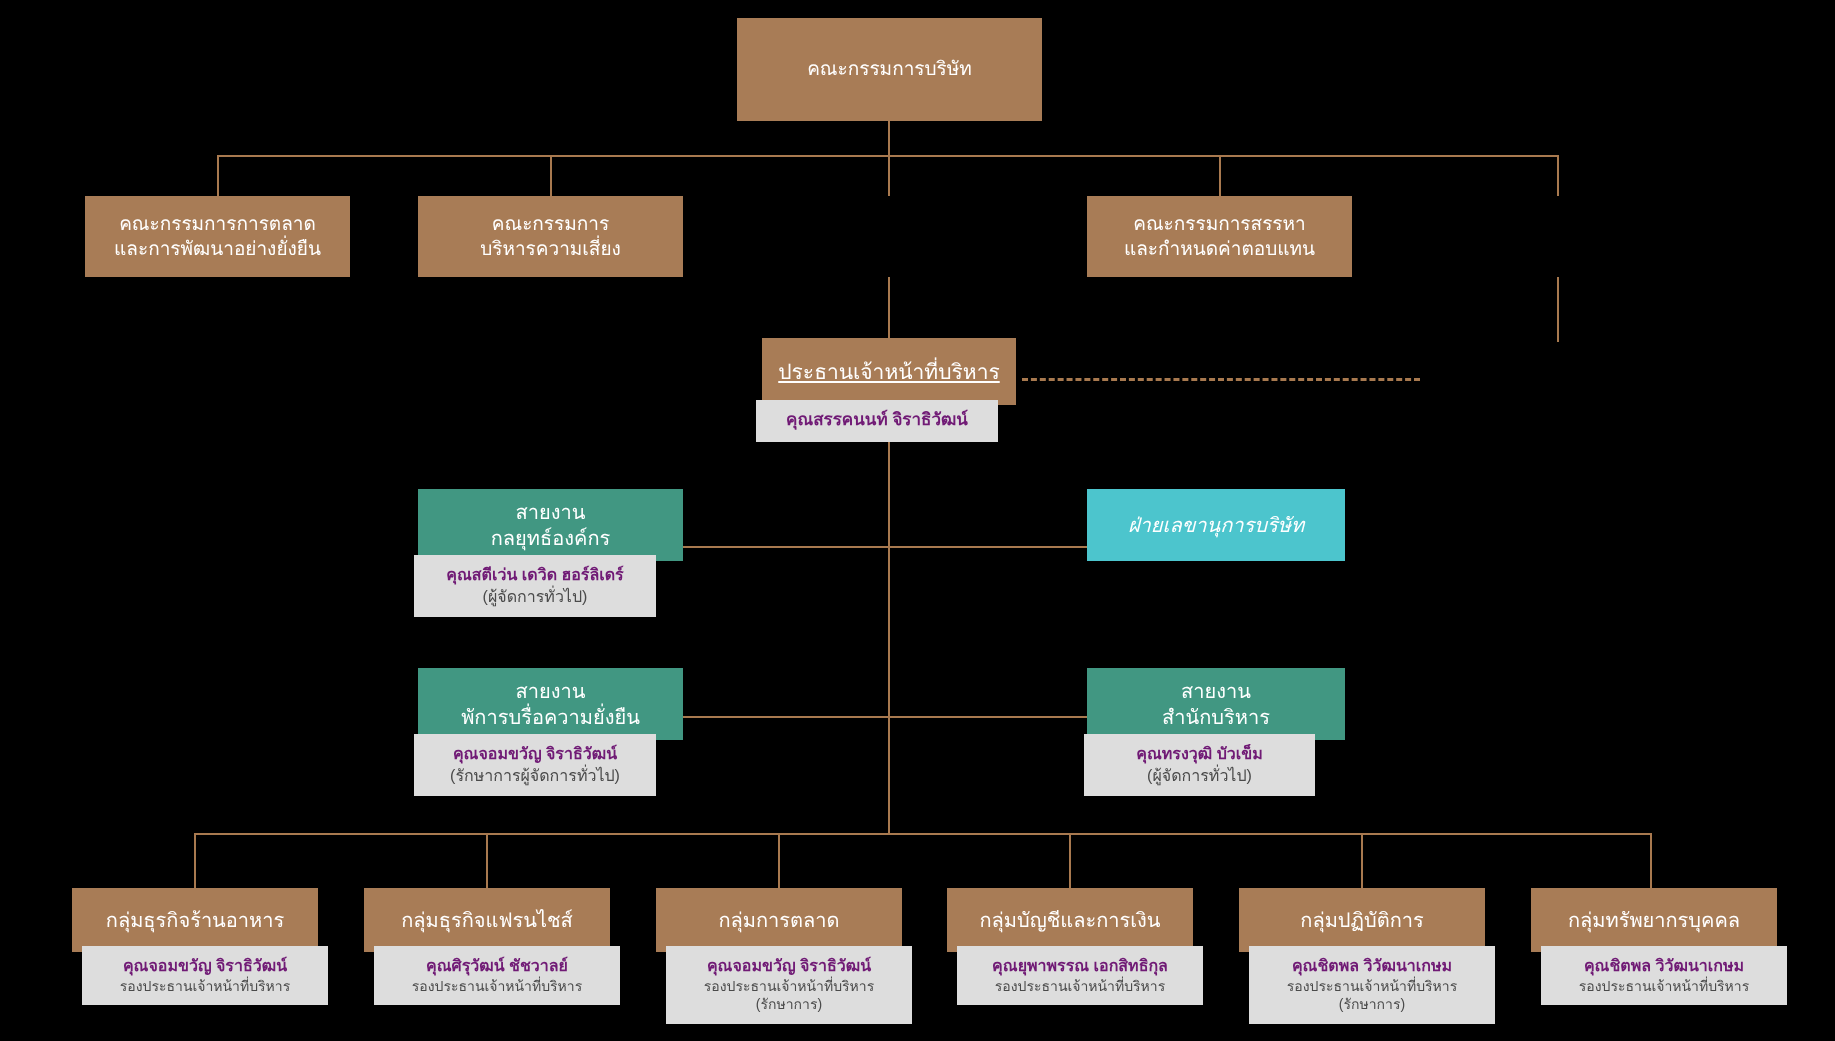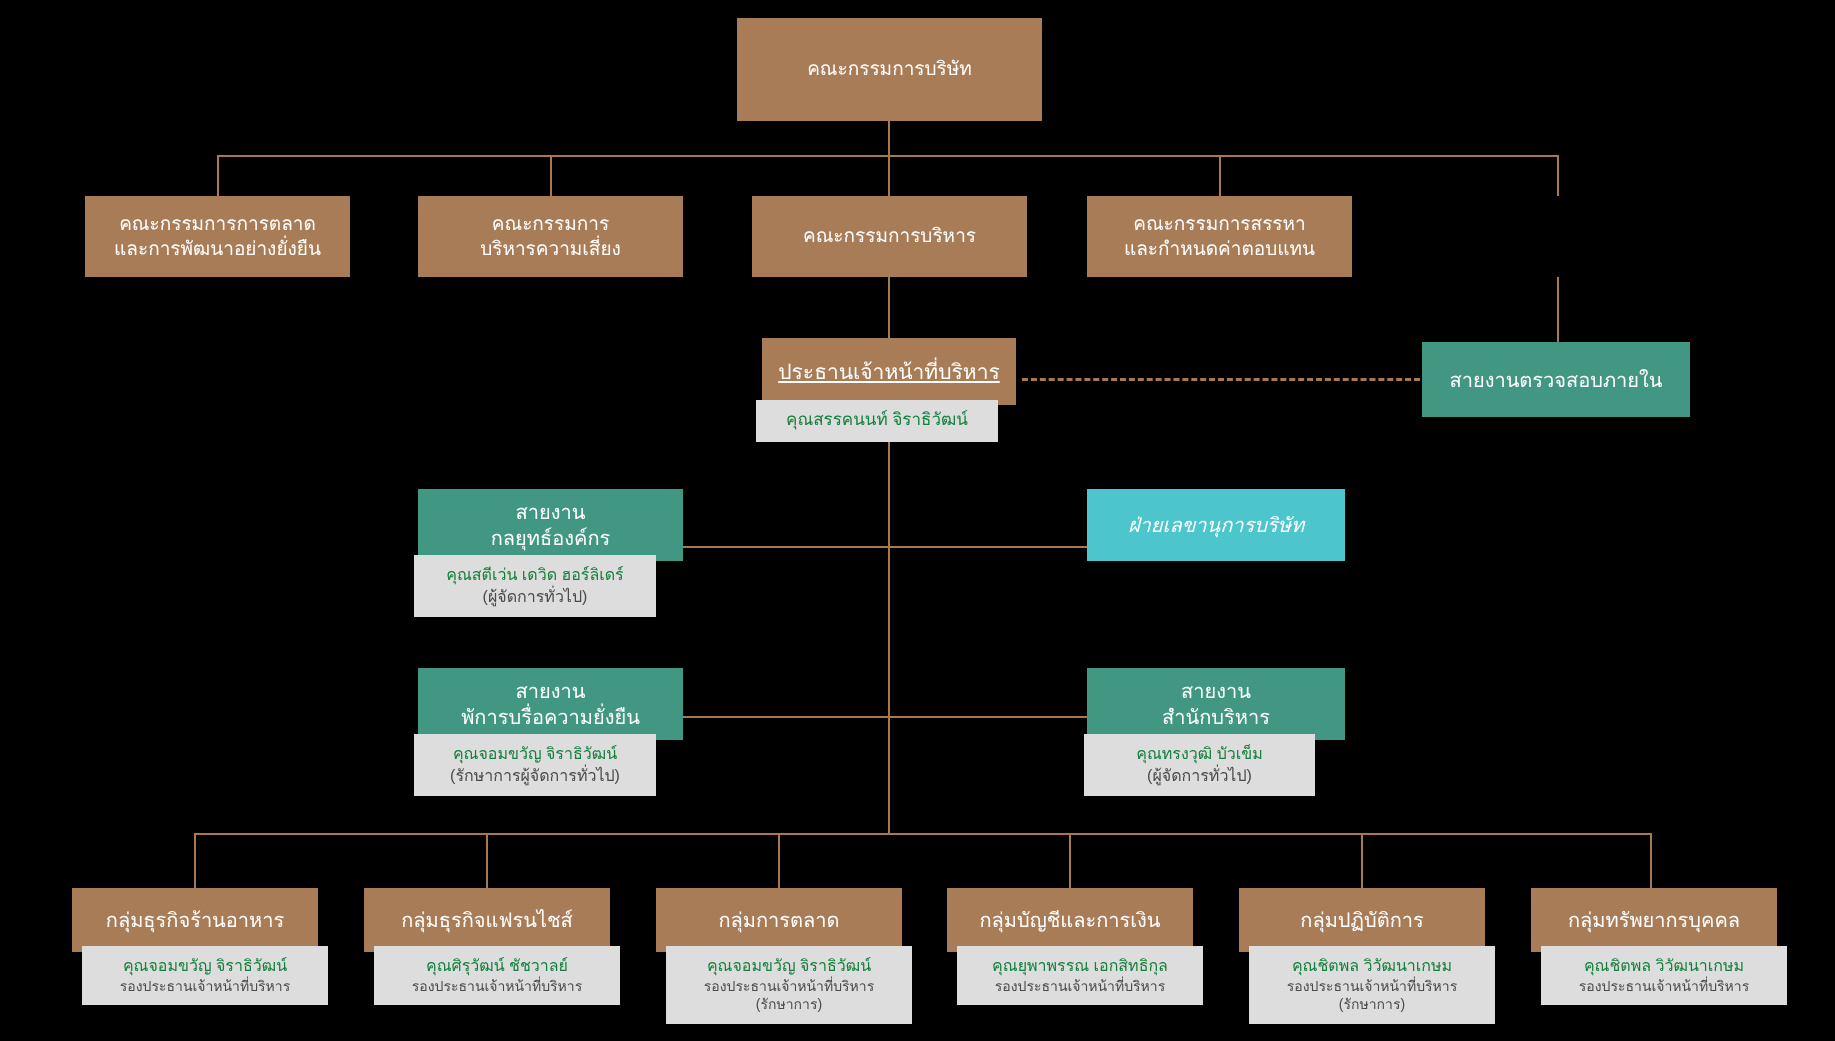--- a/index.html
+++ b/index.html
@@ -45,21 +45,21 @@
   .head.teal   { background: #4cc5cd; font-style: italic; }
 
   .sub {
     position: relative;
     background: #dddddd;
     color: #333333;
     text-align: center;
     line-height: 1.35;
     padding: 9px 8px 10px;
   }
-  .sub .nm { display: block; color: #15803d; }
+  .sub .nm { display: block; color: #701a75; font-weight: bold; }
   .sub .rl { display: block; color: #4a4a4a; }
 
   
   #board { left: 737px; top: 18px; width: 305px; height: 103px; }
   #board .head { width: 100%; height: 100%; font-size: 19px; }
 
   
   .committee .head { width: 100%; height: 100%; font-size: 19px; }
   #cm-0 { left: 85px;  top: 196px; width: 265px; height: 81px; }
   #cm-1 { left: 418px; top: 196px; width: 265px; height: 81px; }
@@ -165,48 +165,38 @@
 
   <div class="node committee" id="cm-1">
     <div class="head brown">
       <span>
         <span>คณะกรรมการ</span><br>
         <span>บริหารความเสี่ยง</span>
       </span>
     </div>
   </div>
 
-  <div class="node committee" id="cm-2">
-    <div class="head brown">
-      <span>
-        <span>คณะกรรมการบริหาร</span>
-      </span>
-    </div>
-  </div>
 
   <div class="node committee" id="cm-3">
     <div class="head brown">
       <span>
         <span>คณะกรรมการสรรหา</span><br>
         <span>และกำหนดค่าตอบแทน</span>
       </span>
     </div>
   </div>
 
 
   <div class="node" id="ceo">
     <div class="head brown">ประธานเจ้าหน้าที่บริหาร</div>
     <div class="sub">
       <span class="nm">คุณสรรคนนท์ จิราธิวัฒน์</span>
     </div>
   </div>
 
-  <div class="node" id="audit">
-    <div class="head green">สายงานตรวจสอบภายใน</div>
-  </div>
 
   <div class="node unit" id="u-strategy">
     <div class="head green">
       <span>
         <span>สายงาน</span><br>
         <span>กลยุทธ์องค์กร</span>
       </span>
     </div>
     <div class="sub">
       <span class="nm">คุณสตีเว่น เดวิด ฮอร์ลิเดร์</span>

